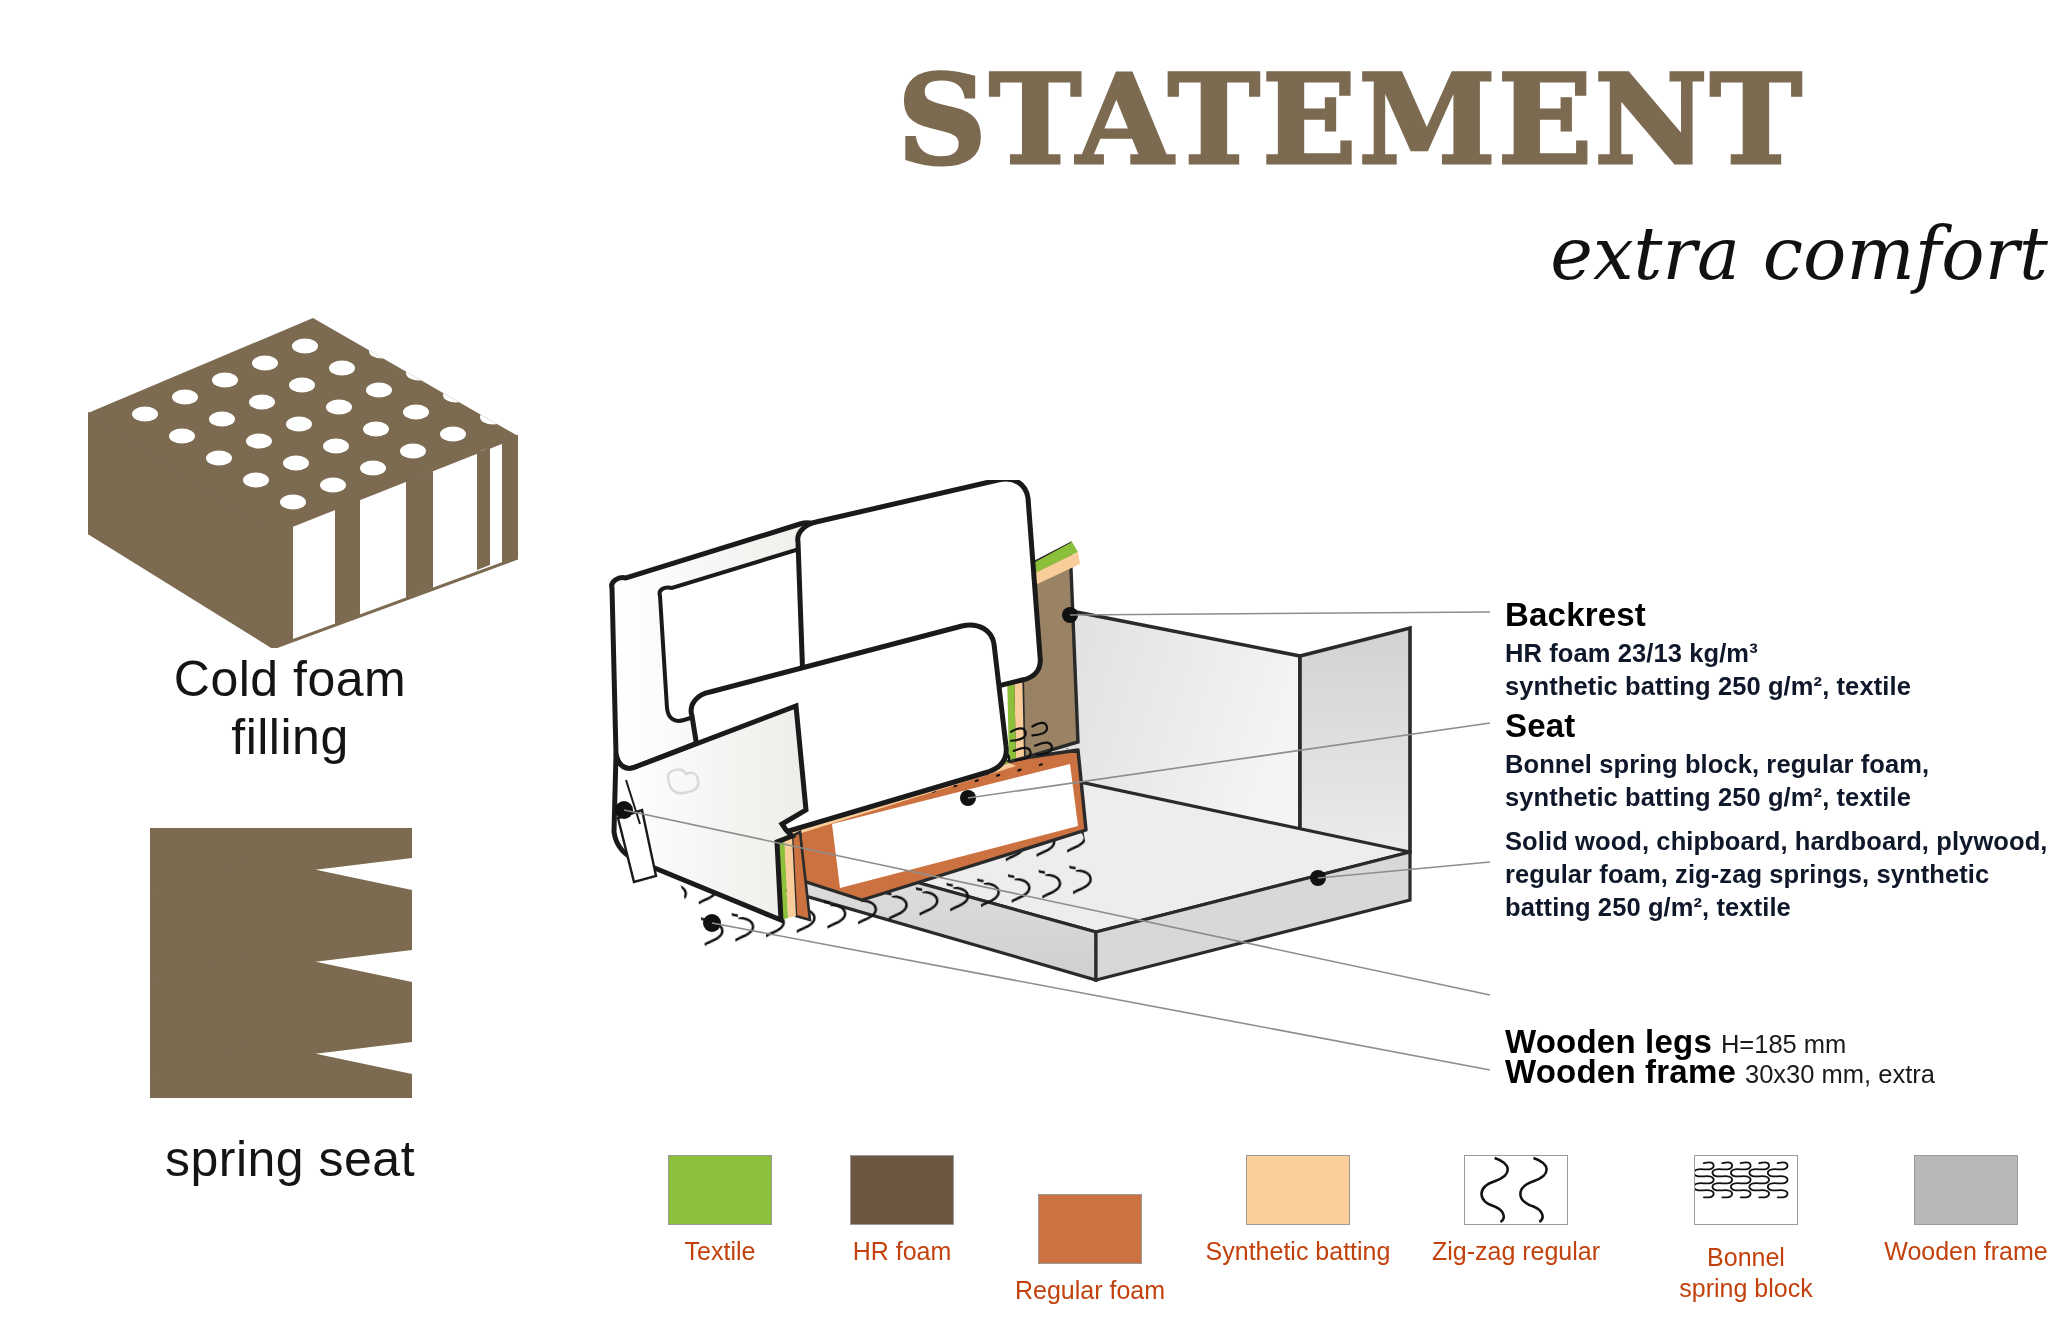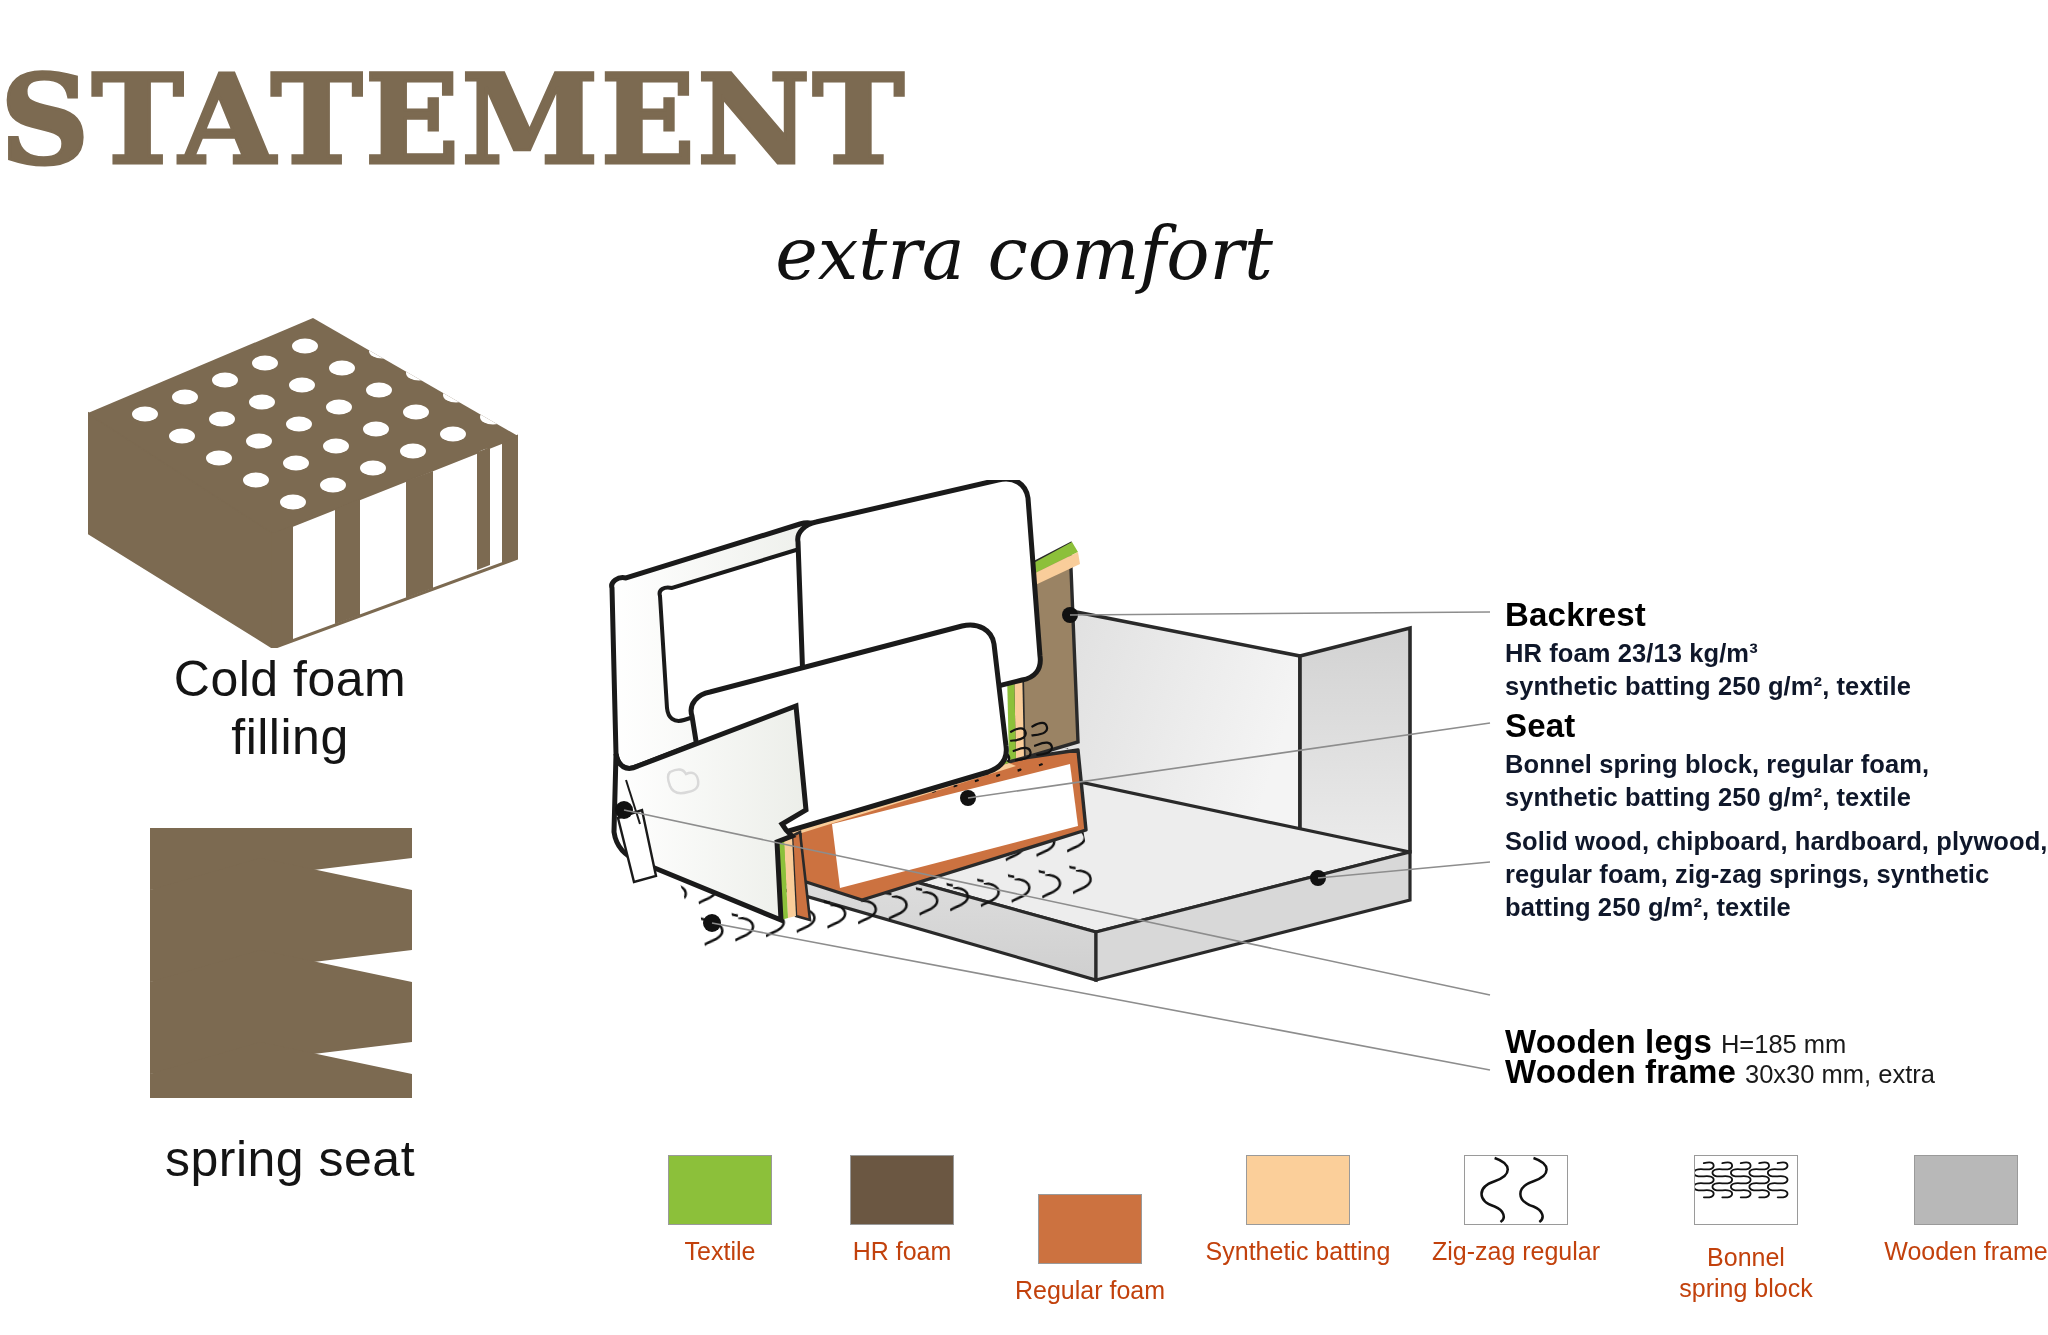--- a/index.html
+++ b/index.html
@@ -4,28 +4,28 @@
 <title>Statement — extra comfort</title>
 <style>
   html,body{margin:0;padding:0;background:#fff;}
   body{width:2048px;height:1335px;position:relative;overflow:hidden;
        font-family:"Liberation Sans", sans-serif;color:#111;}
 
   .stage{position:absolute;left:0;top:0;width:2048px;height:1335px;}
 
   
   #title{
-    position:absolute;left:0;top:58px;width:1804px;text-align:left;
+    position:absolute;left:0;top:58px;width:1804px;text-align:right;
     font-family:"DejaVu Serif", serif;
     font-weight:700;font-size:124px;line-height:1;
     letter-spacing:2px;color:#7c6a51;
     -webkit-text-stroke:3px #7c6a51;
   }
   #subtitle{
-    position:absolute;left:0;top:218px;width:2048px;text-align:center;
+    position:absolute;left:0;top:218px;width:2048px;text-align:right;
     font-family:"DejaVu Serif", serif;
     font-style:italic;font-weight:400;font-size:72px;line-height:1;color:#111;
   }
 
   
   .left-caption{
     position:absolute;text-align:center;width:560px;left:10px;
     font-family:"Liberation Sans", sans-serif;
     font-weight:300;font-size:50px;line-height:1.16;color:#141414;
     letter-spacing:.5px;

